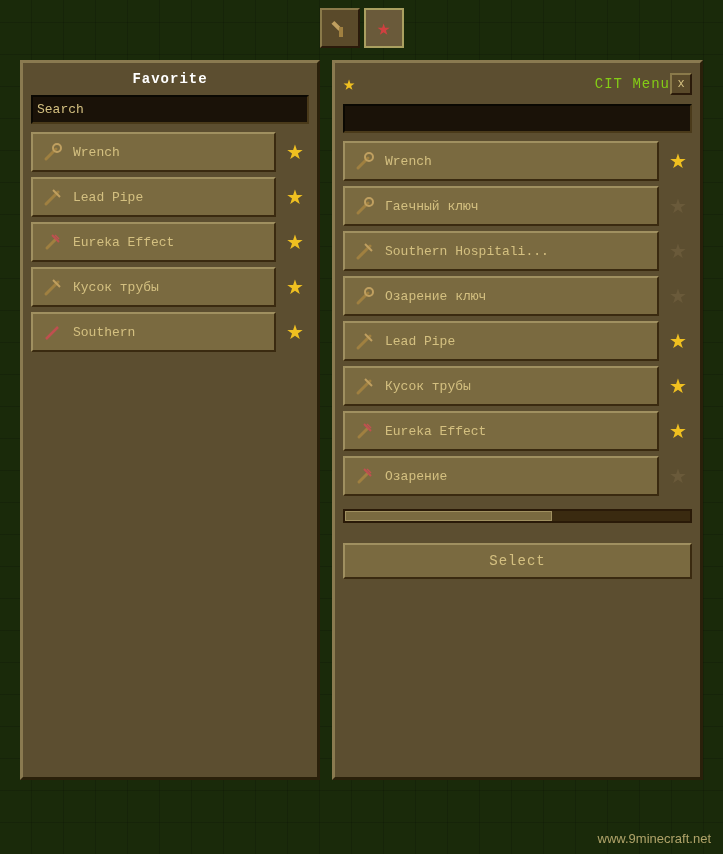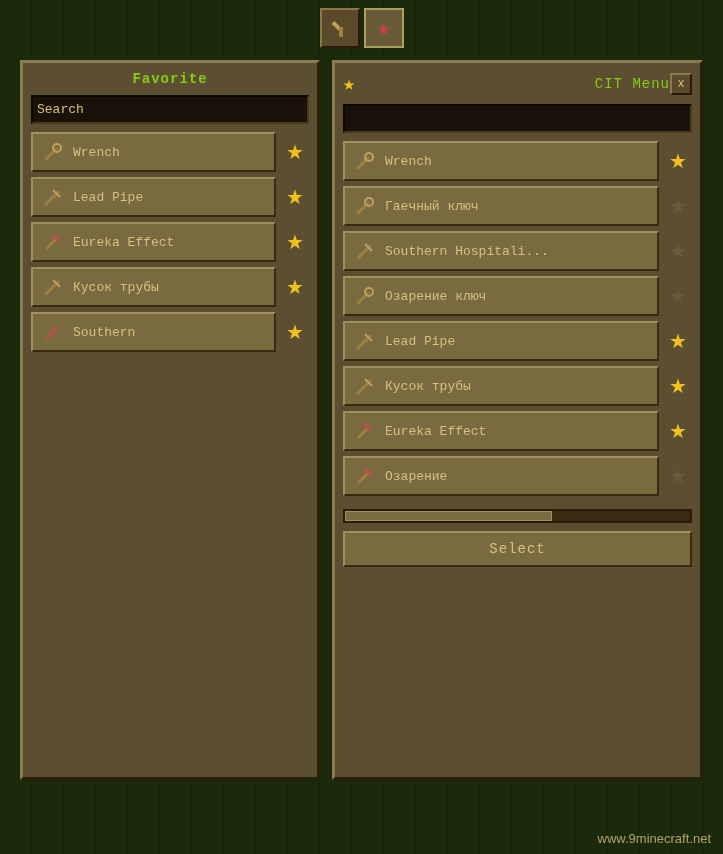--- a/index.html
+++ b/index.html
@@ -56,21 +56,21 @@
       width: 300px;
       background: #5c4e30;
       border: 3px solid #8a7a50;
       border-bottom-color: #2a200a;
       border-right-color: #2a200a;
       padding: 8px;
     }
 
     .panel-title {
       text-align: center;
-      color: #84cc16;
+      color: #ffffff;
       font-size: 14px;
       letter-spacing: 1px;
       margin-bottom: 8px;
       font-weight: bold;
     }
 
     .search-box {
       width: 100%;
       background: #1a1208;
       border: 2px solid #4a3a1a;
@@ -211,21 +211,21 @@
     .scroll-bar-thumb {
       width: 60%;
       height: 100%;
       background: #7a6a40;
       border: 1px solid #a09060;
     }
 
     
     .select-btn {
       width: 100%;
-      margin-top: 8px;
+      margin-top: 20px;
       background: #7a6a40;
       border: 2px solid #a09060;
       border-bottom-color: #3a2a10;
       border-right-color: #3a2a10;
       color: #d4c080;
       font-family: 'Courier New', monospace;
       font-size: 14px;
       padding: 8px;
       cursor: pointer;
       letter-spacing: 1px;

